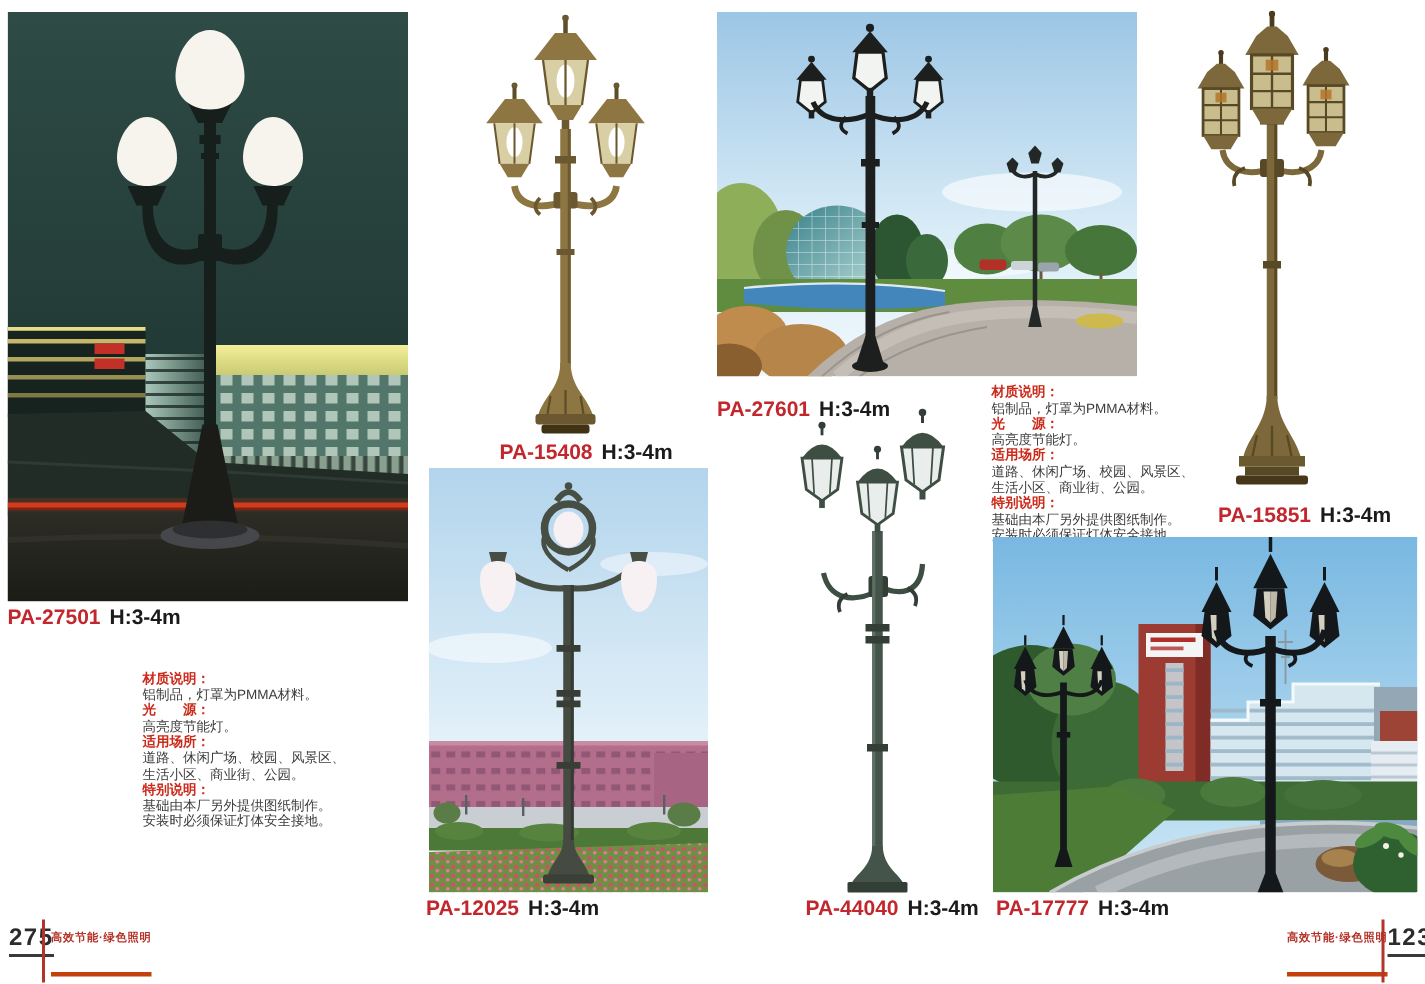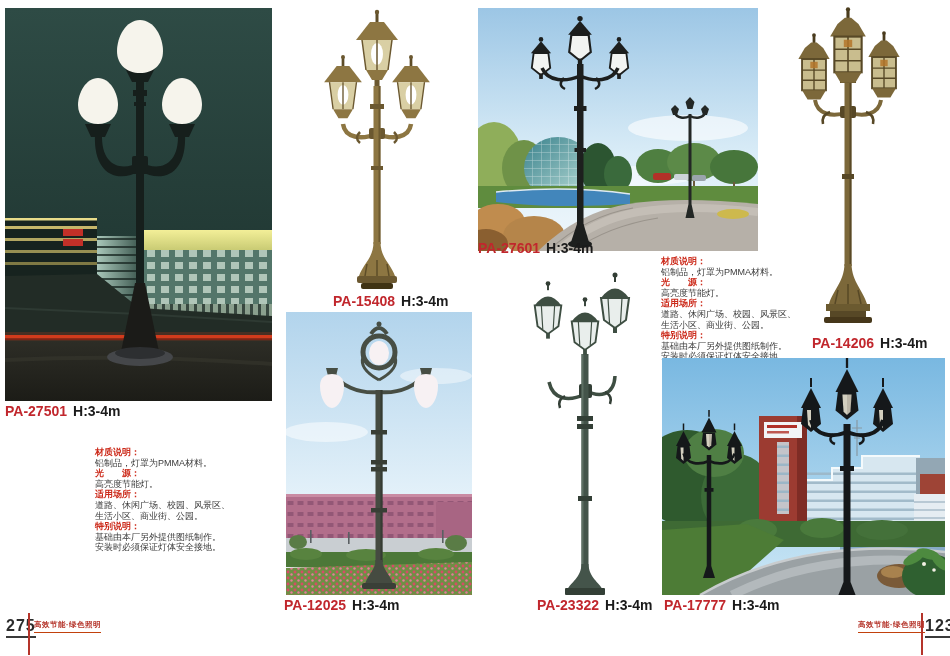--- a/index.html
+++ b/index.html
@@ -9,21 +9,21 @@
   .photo svg{display:block;}
   .plabel{position:absolute;font-size:14px;font-weight:bold;white-space:nowrap;color:#1b1b1b;}
   .plabel .code{color:#c1272d;margin-right:6px;}
   .plabel .ht{color:#1b1b1b;}
   .specs{position:absolute;font-size:9px;line-height:10.6px;color:#3b3b3b;white-space:nowrap;}
   .specs .sh{color:#cc2a1a;font-weight:bold;}
   .f-no{position:absolute;font-size:16px;font-weight:bold;color:#2c2c2c;letter-spacing:1px;
         border-bottom:2px solid #3a3a3a;padding-bottom:1px;}
   .f-line{position:absolute;width:2px;height:42px;background:#b5342a;}
   .f-slogan{position:absolute;font-size:7.5px;font-weight:bold;color:#b5342a;
-        border-bottom:1px solid #c2410c;padding-bottom:2px;letter-spacing:.5px;}
+        border-bottom:3px solid #c2410c;padding-bottom:18px;letter-spacing:.5px;}
 </style>
 </head>
 <body>
 
 <div class="page">
 
   <div class="photo" style="left:5px;top:8px;width:267px;height:393px">
     <svg width="267" height="393" viewBox="0 0 267 393">
       <defs>
         <linearGradient id="n-sky" x1="0" y1="0" x2="0" y2="1">
@@ -340,21 +340,21 @@
         <path d="M86,70 q-7,7 1,11 M118,70 q7,7 -1,11" stroke="#1d1f1e" stroke-width="2.5" fill="none"></path>
         <rect x="99" y="56" width="6.5" height="164" fill="#1d1f1e"></rect>
         <rect x="96" y="98" width="12.5" height="5" fill="#1d1f1e"></rect>
         <rect x="96.5" y="140" width="11.5" height="4" fill="#1d1f1e"></rect>
         <path d="M99,216 L105.5,216 L111,234 L93,234 Z" fill="#1d1f1e"></path>
         <ellipse cx="102" cy="236" rx="12" ry="4" fill="#1d1f1e"></ellipse>
       </g>
     </svg>
   </div>
 
-  <div class="plabel" style="left:478px;top:240px">
+  <div class="plabel" style="left:478px;top:264px">
     <span class="code">PA-27601</span><span class="ht">H:3-4m</span>
   </div>
 
   <div class="specs" style="left:661px;top:256px">
     <div class="sh">材质说明：</div>
     <div>铝制品，灯罩为PMMA材料。</div>
     <div class="sh">光　　源：</div>
     <div>高亮度节能灯。</div>
     <div class="sh">适用场所：</div>
     <div>道路、休闲广场、校园、风景区、</div>
@@ -406,21 +406,21 @@
         <path d="M-17,12 L17,12 L10,0 L3,-6 L-3,-6 L-10,0 Z" fill="#7c683a"></path>
         <rect x="-13" y="12" width="26" height="34" fill="#c9bd8e" stroke="#574826" stroke-width="2"></rect>
         <path d="M0,12 V46 M-13,24 H13 M-13,35 H13" stroke="#574826" stroke-width="1.5"></path>
         <rect x="-4" y="15" width="8" height="7" fill="#b4762a" opacity="0.85"></rect>
         <path d="M-13,46 L13,46 L7,56 L-7,56 Z" fill="#7c683a"></path>
       </g>
     </svg>
   </div>
 
   <div class="plabel" style="left:812px;top:335px">
-    <span class="code">PA-14206</span><span class="ht">H:3-4m</span>
+    <span class="code">PA-15851</span><span class="ht">H:3-4m</span>
   </div>
 
   <div class="photo" style="left:495px;top:266px;width:150px;height:330px">
     <svg width="150" height="330" viewBox="0 0 150 330">
       <g>
         <path d="M90,128 C74,136 58,134 54,116" stroke="#3e4e42" stroke-width="3.5" fill="none"></path>
         <path d="M90,124 C104,132 119,130 120,110" stroke="#3e4e42" stroke-width="3.5" fill="none"></path>
         <path d="M70,130 q-8,4 -5,12 M110,126 q8,4 5,12" stroke="#333f36" stroke-width="2.5" fill="none"></path>
         <rect x="84" y="118" width="13" height="14" rx="2" fill="#333f36"></rect>
         <rect x="86.5" y="88" width="7" height="214" fill="#44544a"></rect>
@@ -453,21 +453,21 @@
           <circle cy="-11" r="2.5" fill="#333f36"></circle>
         <path d="M-14,12 Q0,-7 14,12 Z" fill="#3e4e42"></path>
         <path d="M-14,12 L14,12 L11,34 L0,42 L-11,34 Z" fill="#e9eeec" stroke="#3e4e42" stroke-width="2"></path>
         <path d="M-7,12 L-5.5,37 M7,12 L5.5,37" stroke="#3e4e42" stroke-width="1.2"></path>
         <rect x="-2" y="41" width="4" height="6" fill="#3e4e42"></rect>
       </g>
     </svg>
   </div>
 
   <div class="plabel" style="left:537px;top:597px">
-    <span class="code">PA-23322</span><span class="ht">H:3-4m</span>
+    <span class="code">PA-44040</span><span class="ht">H:3-4m</span>
   </div>
 
   <div class="photo" style="left:662px;top:358px;width:283px;height:237px">
     <svg width="283" height="237" viewBox="0 0 283 237">
       <defs>
         <linearGradient id="p4-sky" x1="0" y1="0" x2="0" y2="1">
           <stop offset="0" stop-color="#79b8e1"></stop>
             <stop offset="1" stop-color="#cde8f6"></stop>
         </linearGradient>
         <pattern id="p4-floors" width="12" height="9" patternUnits="userSpaceOnUse">

